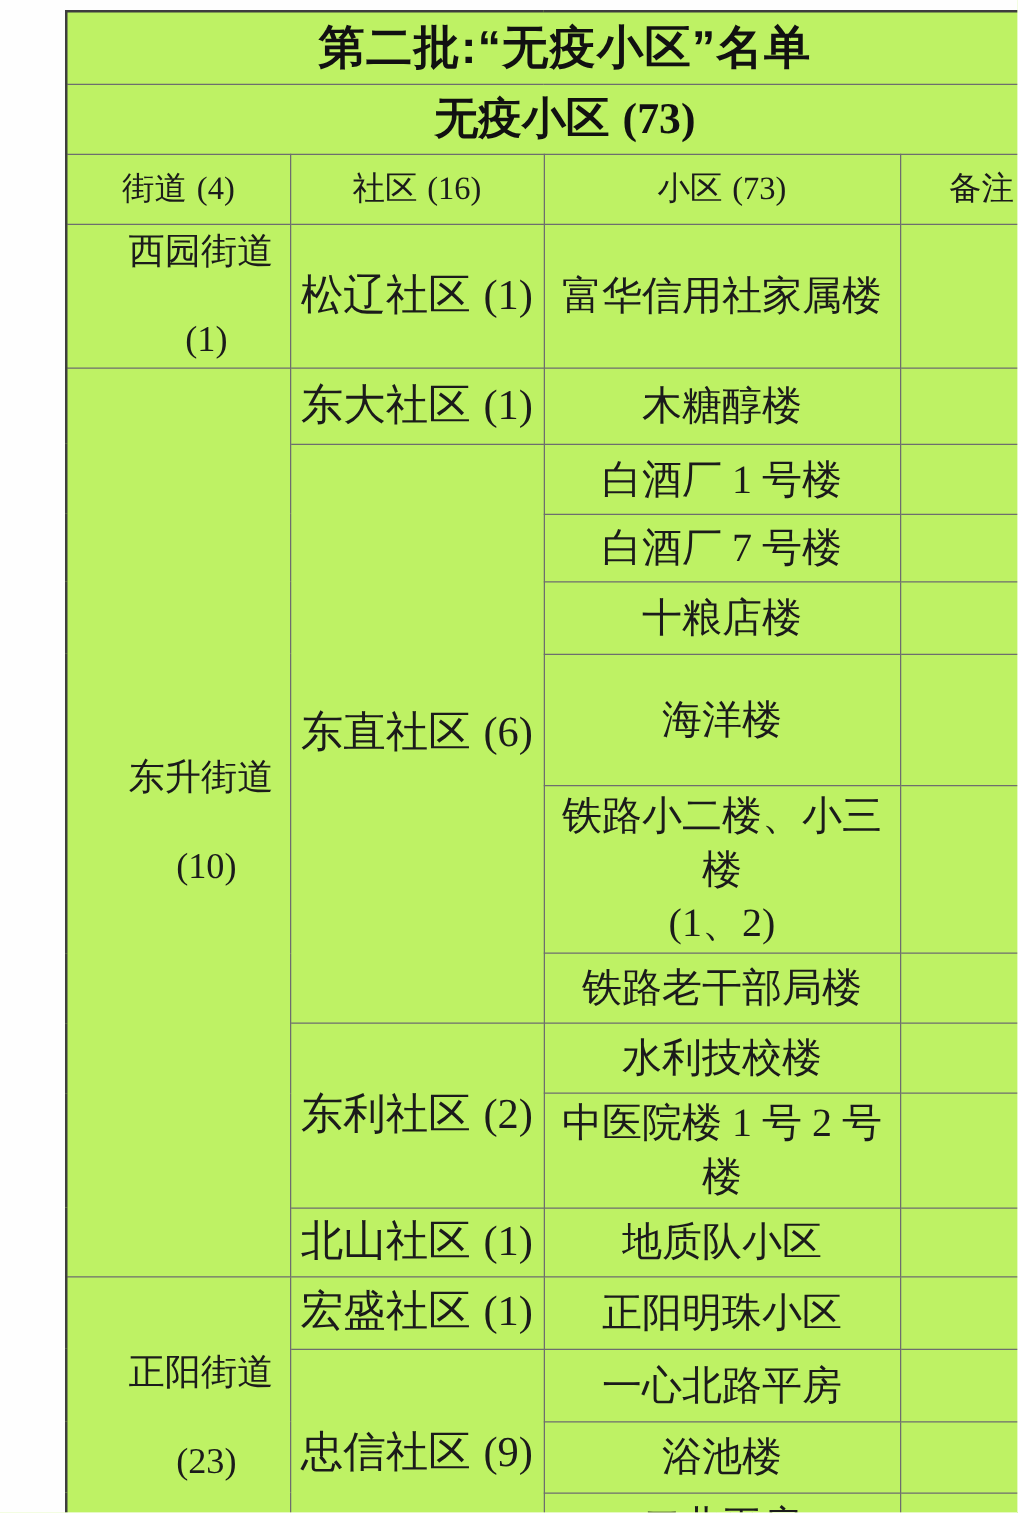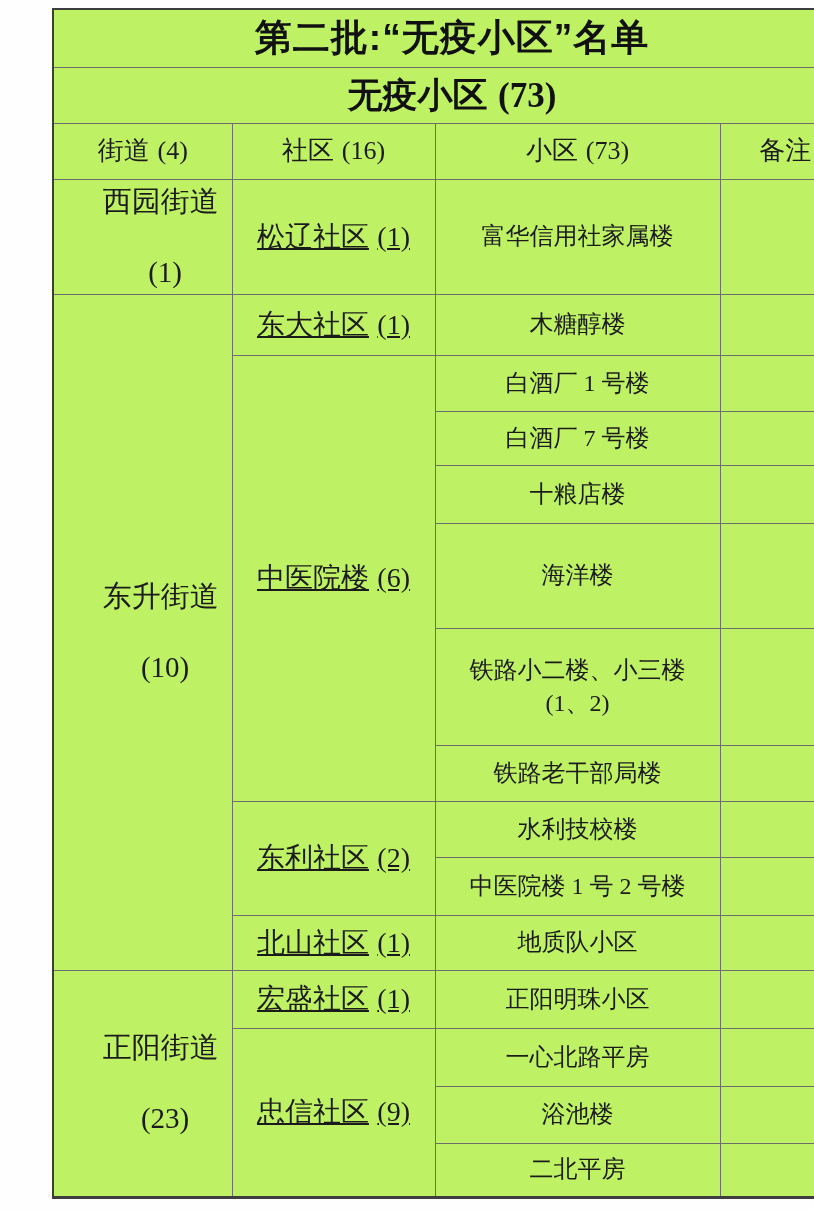--- a/index.html
+++ b/index.html
@@ -29,22 +29,22 @@
   .subtitle-cell{
     font-family:"Liberation Sans","DejaVu Sans",sans-serif;
     font-weight:bold;font-size:35px;color:#111;
   }
   .subtitle-cell .num{font-family:"Liberation Serif","DejaVu Serif",serif;font-weight:bold;}
   .header-cell{font-size:26px;}
   .num{font-family:"Liberation Serif","DejaVu Serif",serif;margin-left:0.3em;text-align:center;}
   .street-cell{font-size:29px;padding-left:40px;}
   .street-cell .line{display:block;}
   .street-cell .count-line{display:block;margin-top:1.1em;}
-  .community-cell{font-size:28px;text-decoration:underline;}
-  .estate-cell{font-size:24px;white-space:pre-line;}
+  .community-cell{font-size:34px;}
+  .estate-cell{font-size:32px;white-space:pre-line;}
   .note-cell{font-size:28px;}
 </style>
 </head>
 <body>
 
 <div class="page">
   <table class="grid">
     <colgroup>
       <col style="width:179px">
         <col style="width:203px">
@@ -81,21 +81,21 @@
     <tr style="height:61px">
       <td class="street-cell" rowspan="10">
             <span class="line">东升街道</span>
             <span class="line count-line num">(10)</span>
           </td>
       <td class="community-cell"><span>东大社区</span><span class="num">(1)</span></td>
       <td class="estate-cell">木糖醇楼</td>
       <td class="note-cell"></td>
     </tr>
     <tr style="height:56px">
-      <td class="community-cell" rowspan="6"><span>中医院楼</span><span class="num">(6)</span></td>
+      <td class="community-cell" rowspan="6"><span>东直社区</span><span class="num">(6)</span></td>
       <td class="estate-cell">白酒厂 1 号楼</td>
       <td class="note-cell"></td>
     </tr>
     <tr style="height:54px">
       <td class="estate-cell">白酒厂 7 号楼</td>
       <td class="note-cell"></td>
     </tr>
     <tr style="height:58px">
       <td class="estate-cell">十粮店楼</td>
       <td class="note-cell"></td>

